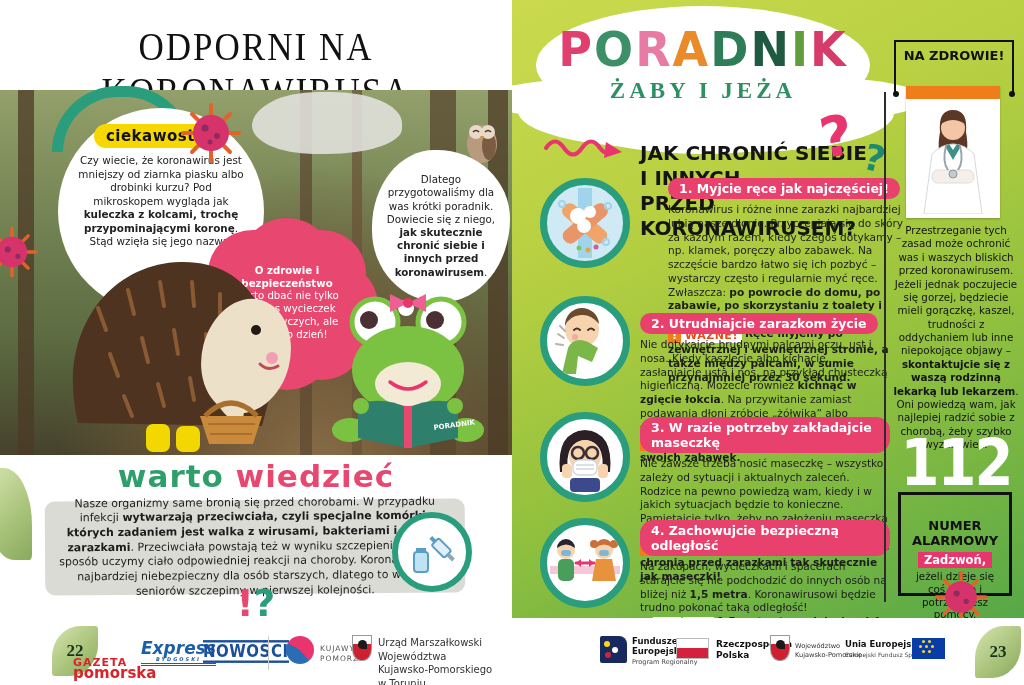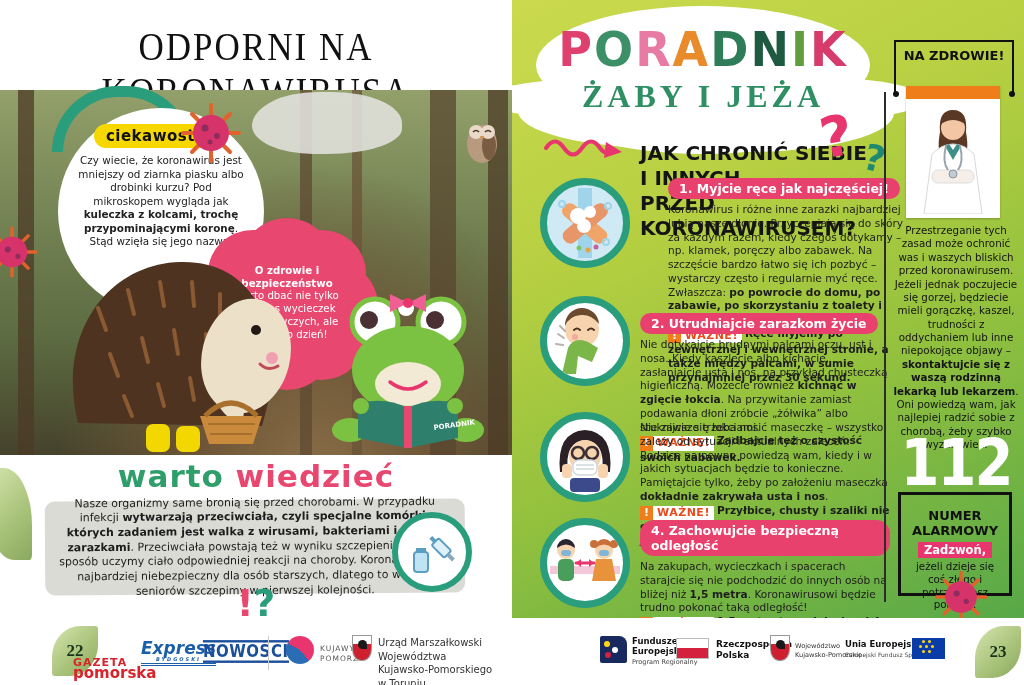--- a/index.html
+++ b/index.html
@@ -59,21 +59,21 @@
     letter-spacing:2px;transform:scaleY(1.05);}
   .poradnik span:nth-child(1){color:#e0406e;}
   .poradnik span:nth-child(2){color:#3d8f68;}
   .poradnik span:nth-child(3){color:#e87ba3;}
   .poradnik span:nth-child(4){color:#e98a2b;}
   .poradnik span:nth-child(5){color:#2f7d58;}
   .poradnik span:nth-child(6){color:#1e5a41;}
   .poradnik span:nth-child(7){color:#5f9e3a;}
   .poradnik span:nth-child(8){color:#d63b6b;}
   .subtitle{left:28px;top:78px;width:326px;text-align:center;color:#2e8f63;
-    font-family:"Liberation Serif","DejaVu Serif",serif;font-weight:bold;font-size:32px;letter-spacing:4px;}
+    font-family:"Liberation Serif","DejaVu Serif",serif;font-weight:bold;font-size:23px;letter-spacing:4px;}
   .rq-head{left:128px;top:141px;width:230px;font-size:20px;font-weight:bold;color:#141414;line-height:1.25;}
   .qm1{left:308px;top:104px;font-size:56px;font-weight:bold;color:#e8356d;transform:rotate(-10deg);}
   .qm2{left:352px;top:138px;font-size:36px;font-weight:bold;color:#1f8a70;transform:rotate(14deg);}
   .icon-circle{width:90px;height:90px;border-radius:50%;background:#fff;border:7px solid #2a9d7c;
     box-sizing:border-box;overflow:hidden;display:flex;align-items:center;justify-content:center;}
   .sec{left:128px;width:250px;}
   .pill{display:inline-block;background:#e8416d;color:#fff;font-weight:bold;font-size:12.5px;
     padding:3px 11px;border-radius:14px;}
   .sec-body{margin-top:4px;font-size:10.6px;line-height:1.3;color:#1d1d1b;}
   .wazne{display:inline-block;margin-right:3px;vertical-align:-2px;}
@@ -85,21 +85,21 @@
   .sb{left:380px;width:128px;text-align:center;}
   .bracket{left:382px;top:40px;width:120px;height:54px;border:2px solid #111;border-bottom:none;box-sizing:border-box;}
   .bracket i{position:absolute;bottom:-3px;width:6px;height:6px;border-radius:50%;background:#111;}
   .sb-head{left:382px;top:48px;width:120px;text-align:center;font-weight:bold;font-size:13px;color:#111;}
   .doc-card{left:394px;top:86px;width:94px;height:132px;background:#fff;box-shadow:0 1px 2px rgba(0,0,0,.25);}
   .doc-bar{position:absolute;left:0;top:0;width:100%;height:13px;background:#ef7d1a;}
   .sb-para{top:224px;font-size:10.3px;line-height:1.3;color:#141414;}
   .num112{left:380px;top:430px;width:128px;text-align:center;color:#fff;font-weight:bold;
     font-size:56px;letter-spacing:-2px;transform:scaleY(1.15);}
   .alarm-box{left:386px;top:492px;width:114px;height:104px;border:3px solid #111;box-sizing:border-box;
-    text-align:center;padding-top:14px;}
+    text-align:center;padding-top:24px;}
   .alarm-label{font-weight:bold;font-size:13px;color:#111;line-height:1.15;}
   .call{display:inline-block;background:#e8356d;color:#fff;font-weight:bold;font-size:11.5px;
     padding:1px 6px;margin-top:3px;}
   .call-text{font-size:10.3px;line-height:1.25;color:#141414;margin-top:2px;padding:0 6px;}
 
   
   .footer{left:0;top:618px;width:1024px;height:67px;background:#fff;}
   .logo-txt{line-height:1;}
   .gazeta{left:73px;top:24px;color:#d8232a;font-weight:bold;text-align:left;}
   .gazeta .t{font-size:11px;letter-spacing:1px;margin-top:15px;}
@@ -194,20 +194,23 @@
 
     <svg class="abs" style="left:460px;top:116px;" width="44" height="48" viewBox="0 0 44 48">
       <ellipse cx="22" cy="28" rx="15" ry="19" fill="#b89a7e"></ellipse>
       <ellipse cx="29" cy="30" rx="7" ry="14" fill="#7a5c42"></ellipse>
       <circle cx="16" cy="16" r="7" fill="#e8d9c8"></circle>
         <circle cx="28" cy="16" r="7" fill="#e8d9c8"></circle>
       <path d="M13,16 q3,-3 6,0 M25,16 q3,-3 6,0" stroke="#4a3426" stroke-width="1.6" fill="none"></path>
       <path d="M20,20 l2,4 l2,-4 z" fill="#d8913c"></path>
     </svg>
 
+    <div class="abs thought">
+      <div><span>Dlatego przygotowaliśmy dla was krótki poradnik. Dowiecie się z niego, </span><span class="b">jak skutecznie chronić siebie i innych przed koronawirusem</span><span>.</span></div>
+    </div>
     <div class="abs thought-dot" style="left:398px;top:300px;width:16px;height:16px;"></div>
     <div class="abs thought-dot" style="left:380px;top:318px;width:10px;height:10px;"></div>
 
     <div class="abs flower">
       <div><span class="b">O zdrowie i bezpieczeństwo</span><span> warto dbać nie tylko podczas wycieczek krajoznawczych, ale też na co dzień!</span></div>
     </div>
 
     <svg class="abs" style="left:50px;top:238px;" width="245" height="218" viewBox="0 0 245 218">
       <path d="M28,185 C6,95 58,26 130,24 C198,22 228,78 222,150 L212,188 Z" fill="#4e3320"></path>
       <g stroke="#8a5a33" stroke-width="4" stroke-linecap="round">
@@ -383,20 +386,21 @@
         <span class="wazne"><span class="mark">!</span><span class="lbl">WAŻNE!</span></span><span style="font-weight:600;">Ręce myjemy po zewnętrznej i wewnętrznej stronie, a także między palcami, w sumie przynajmniej przez 30 sekund.</span>
       </div>
     </div>
     <div class="abs sec" style="top:313px;">
       <span class="pill">2. Utrudniajcie zarazkom życie</span>
       <div class="sec-body"><span>Nie dotykajcie brudnymi palcami oczu, ust i nosa. Kiedy kaszlecie albo kichacie, zasłaniajcie usta i nos, na przykład chusteczką higieniczną. Możecie również </span><span class="b">kichnąć w zgięcie łokcia</span><span>. Na przywitanie zamiast podawania dłoni zróbcie „żółwika” albo stuknijcie się łokciami.</span><br>
         <span class="wazne"><span class="mark">!</span><span class="lbl">WAŻNE!</span></span><span style="font-weight:600;">Zadbajcie też o czystość swoich zabawek.</span>
       </div>
     </div>
     <div class="abs sec" style="top:417px;">
+      <span class="pill">3. W razie potrzeby zakładajcie maseczkę</span>
       <div class="sec-body"><span>Nie zawsze trzeba nosić maseczkę – wszystko zależy od sytuacji i aktualnych zaleceń. Rodzice na pewno powiedzą wam, kiedy i w jakich sytuacjach będzie to konieczne. Pamiętajcie tylko, żeby po założeniu maseczka </span><span class="b">dokładnie zakrywała usta i nos</span><span>.</span><br>
         <span class="wazne"><span class="mark">!</span><span class="lbl">WAŻNE!</span></span><span style="font-weight:600;">Przyłbice, chusty i szaliki nie chronią przed zarazkami tak skutecznie jak maseczki!</span>
       </div>
     </div>
     <div class="abs sec" style="top:520px;">
       <span class="pill">4. Zachowujcie bezpieczną odległość</span>
       <div class="sec-body"><span>Na zakupach, wycieczkach i spacerach starajcie się nie podchodzić do innych osób na bliżej niż </span><span class="b">1,5 metra</span><span>. Koronawirusowi będzie trudno pokonać taką odległość!</span><br>
         <span class="wazne"><span class="mark">!</span><span class="lbl">WAŻNE!</span></span><span style="font-weight:600;">1,5 metra to mniej więcej 4 duże kroki albo... długość kija od szczotki.</span>
       </div>
     </div>

